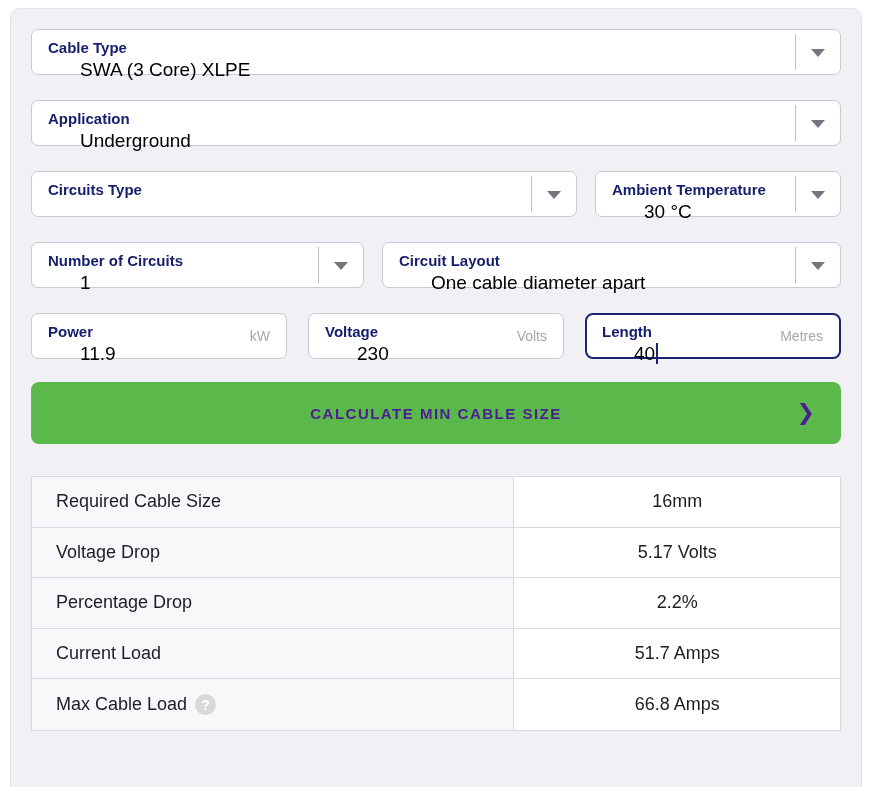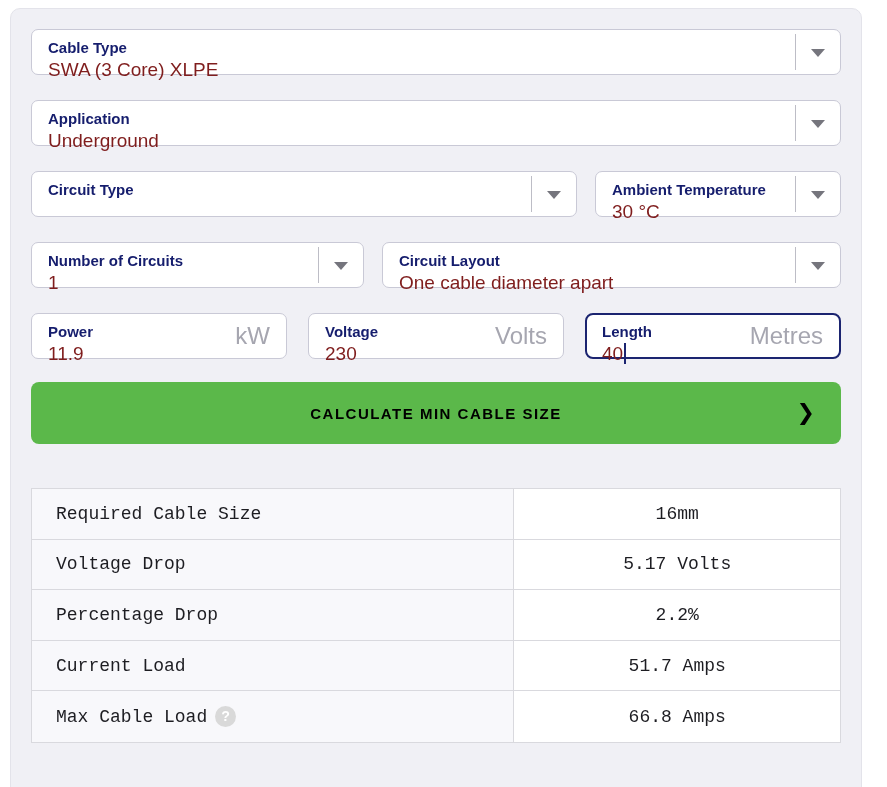--- a/index.html
+++ b/index.html
@@ -7,52 +7,52 @@
     font-family:"Liberation Sans","DejaVu Sans",sans-serif; }
 
   .panel { position:absolute; left:10px; top:8px; width:852px; height:900px;
     background:#f0f0f5; border:1px solid #e3e3ea; border-radius:10px; padding:20px; }
 
   
   .row { display:flex; gap:18px; margin-bottom:25px; }
   .card { position:relative; background:#ffffff; border:1px solid #c9c9d6;
     border-radius:7px; height:46px; padding:8px 16px 0 16px; flex:1; }
   .card .lbl { color:#151d6d; font-weight:bold; font-size:15px; line-height:19px; }
-  .card .val { color:#7f1d1d; font-size:19px; line-height:24px; margin-top:1px;
-    white-space:nowrap; overflow:hidden; }
+  .card .val { color:#000000; font-size:19px; line-height:24px; margin-top:1px;
+    white-space:nowrap; overflow:hidden;margin-left:32px; }
   .card.focused { border:2px solid #1b2470; border-radius:8px; padding:7px 15px 0 15px; }
   .caret { display:inline-block; width:2px; height:21px; background:#1b2470;
     vertical-align:text-bottom; margin-left:1px; }
 
   
   .dd-divider { position:absolute; right:44px; top:50%; transform:translateY(-50%);
     width:1px; height:36px; background:#bdbdc6; }
   .dd-arrow { position:absolute; right:15px; top:50%; margin-top:-3px;
     width:0; height:0; border-left:7px solid transparent; border-right:7px solid transparent;
     border-top:8px solid #75757d; }
 
   
   .unit { position:absolute; right:16px; top:50%; transform:translateY(-50%);
-    color:#a6a6b0; font-size:24px;text-align:center; }
+    color:#a6a6b0; font-size:14px;text-align:center; }
 
   .w-cct { flex:0 0 546px; }
   .w-noc { flex:0 0 333px; }
   .row-units { gap:21px; margin-bottom:23px; }
 
   
   .calc-btn { position:relative; display:block; width:100%; height:62px; border:none;
-    background:#5bb84a; border-radius:8px; cursor:pointer; margin-bottom:44px;
-    color:#000000; font-family:"Liberation Sans","DejaVu Sans",sans-serif;
+    background:#5bb84a; border-radius:8px; cursor:pointer; margin-bottom:32px;
+    color:#4c1d95; font-family:"Liberation Sans","DejaVu Sans",sans-serif;
     font-size:15px; font-weight:bold; letter-spacing:1.5px; }
   .calc-btn .chev { position:absolute; right:26px; top:50%; transform:translateY(-50%);
     font-size:22px; font-weight:bold; letter-spacing:0; }
 
   
   .results { border:1px solid #d9d9de; background:#ffffff; }
-  .t-row { display:flex; height:50.6px; border-bottom:1px solid #d9d9de;font-family:Liberation Mono, monospace; }
+  .t-row { display:flex; height:50.6px; border-bottom:1px solid #d9d9de; }
   .t-row:last-child { border-bottom:none; }
   .t-label { flex:0 0 59.7%; background:#f8f8fb; border-right:1px solid #d9d9de;
     display:flex; align-items:center; padding-left:24px; font-size:18px; color:#1d1d22; }
   .t-value { flex:1; display:flex; align-items:center; justify-content:center;
     font-size:18px; color:#1d1d22; }
   .help { display:inline-flex; align-items:center; justify-content:center;
     width:21px; height:21px; border-radius:50%; background:#d9d9d9; color:#ffffff;
     font-size:14px; font-weight:bold; margin-left:8px; cursor:pointer; }
 </style>
 </head>
@@ -73,21 +73,21 @@
     <div class="card">
       <div class="lbl">Application</div>
       <div class="val">Underground</div>
       <span class="dd-divider"></span>
       <span class="dd-arrow"></span>
     </div>
   </div>
 
   <div class="row">
     <div class="card w-cct">
-      <div class="lbl">Circuit Type</div>
+      <div class="lbl">Circuits Type</div>
       <span class="dd-divider"></span>
       <span class="dd-arrow"></span>
     </div>
     <div class="card">
       <div class="lbl">Ambient Temperature</div>
       <div class="val">30 °C</div>
       <span class="dd-divider"></span>
       <span class="dd-arrow"></span>
     </div>
   </div>

